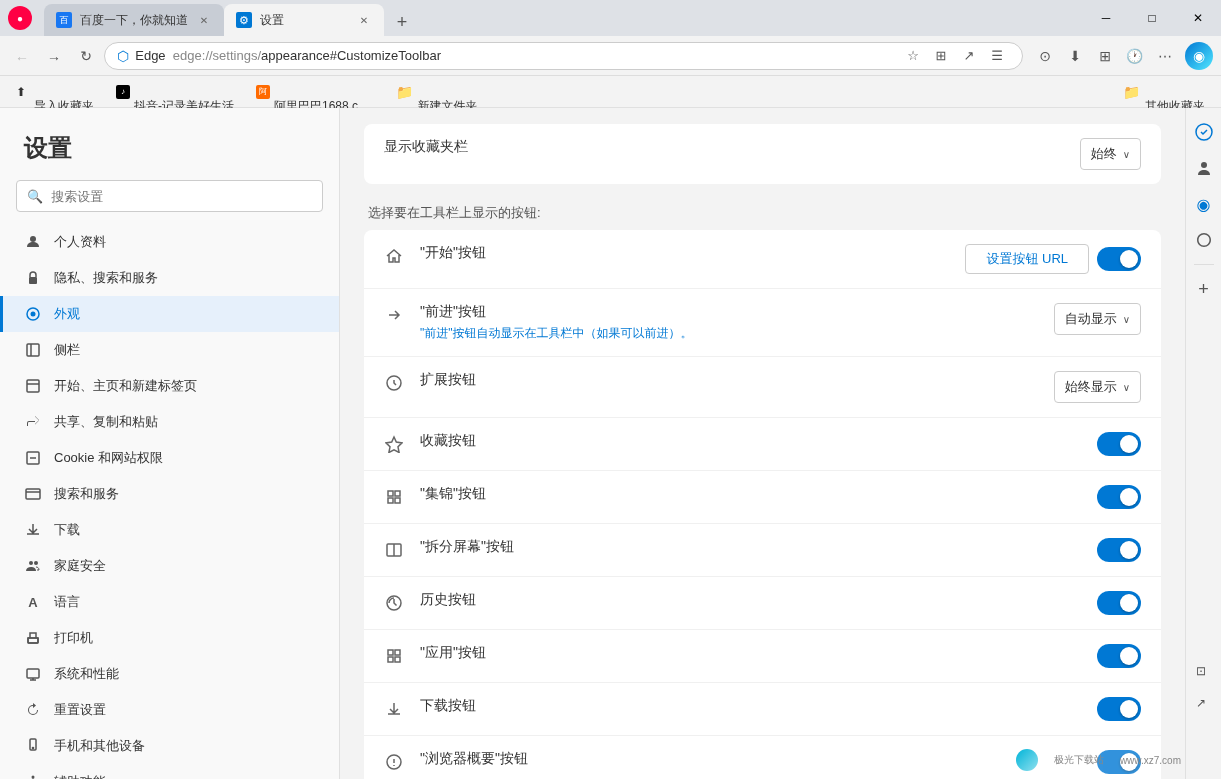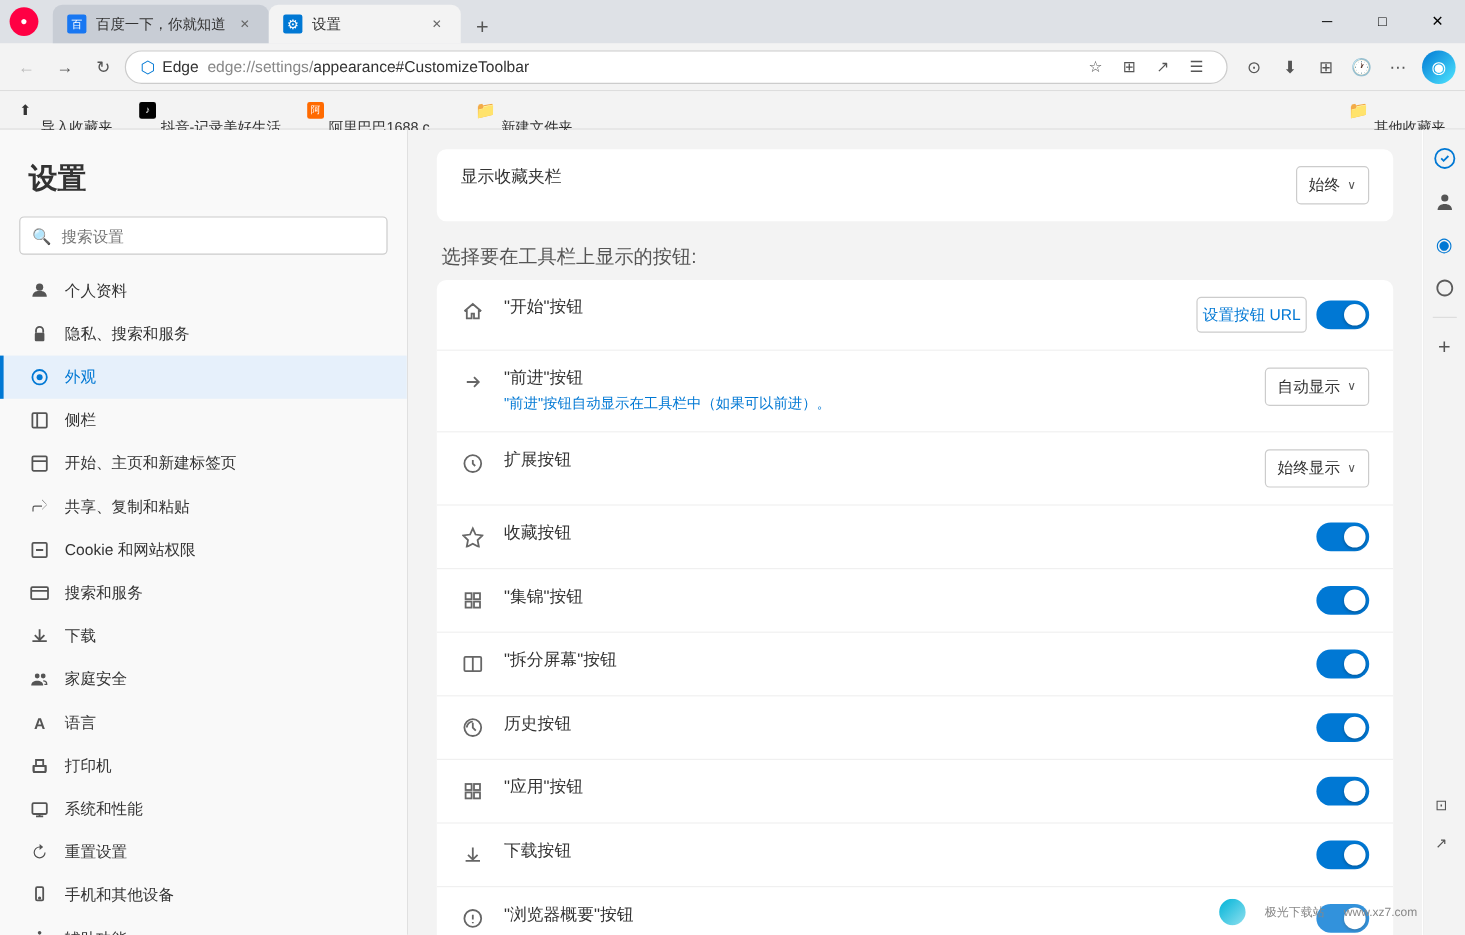--- a/index.html
+++ b/index.html
@@ -69,21 +69,21 @@
     
     .toggle { width: 44px; height: 24px; border-radius: 12px; background: #0078d4; position: relative; cursor: pointer; flex-shrink: 0; }
     .toggle::after { content: ''; position: absolute; width: 18px; height: 18px; background: white; border-radius: 50%; top: 3px; right: 3px; transition: right 0.2s; box-shadow: 0 1px 3px rgba(0,0,0,0.3); }
     .toggle-partial { background: #0078d4; opacity: 0.7; }
 
     
     .dropdown-btn { height: 30px; border: 1px solid #ccc; border-radius: 4px; background: white; display: flex; align-items: center; padding: 15px 10px; gap: 6px; cursor: pointer; font-size: 13px; color: #333; }
     .dropdown-arrow { font-size: 10px; color: #555; }
 
     
-    .url-btn { height: 30px; border: 1px solid #ccc; border-radius: 4px; background: white; display: flex; align-items: center; padding: 0 4px; cursor: pointer; font-size: 13px; color: #0078d4; white-space: nowrap; }
+    .url-btn { height: 30px; border: 1px solid #ccc; border-radius: 4px; background: white; display: flex; align-items: center; padding: 0 20px; cursor: pointer; font-size: 13px; color: #0078d4; white-space: nowrap; }
 
     
     ::-webkit-scrollbar { width: 6px; }
     ::-webkit-scrollbar-track { background: transparent; }
     ::-webkit-scrollbar-thumb { background: #ccc; border-radius: 3px; }
 
     
     .right-sidebar { width: 36px; background: #f3f3f3; border-left: 1px solid #e0e0e0; display: flex; flex-direction: column; align-items: center; padding: 8px 0; gap: 4px; position: relative; }
     .rs-icon { width: 32px; height: 32px; border-radius: 4px; display: flex; align-items: center; justify-content: center; cursor: pointer; color: #555; font-size: 16px; }
     .rs-divider { width: 20px; height: 1px; background: #ddd; margin: 4px 0; }
@@ -329,21 +329,21 @@
         </div>
         <div class="row-action">
           <button class="dropdown-btn">
             <span>始终</span>
             <span class="dropdown-arrow">∨</span>
           </button>
         </div>
       </div>
     </div>
 
-    <div style="padding: 12px 4px 8px; font-size: 16px; color: #555; font-weight: 500;">选择要在工具栏上显示的按钮:</div>
+    <div style="padding: 12px 4px 8px; font-size: 13px; color: #555; font-weight: 500;">选择要在工具栏上显示的按钮:</div>
 
     <div class="settings-block">
 
       <div class="setting-row">
         <div class="row-icon">
           <svg width="18" height="18" viewBox="0 0 18 18" fill="none" stroke="#666" stroke-width="1.5">
               <path d="M2 9L9 3l7 6M4 8v7h4v-4h2v4h4V8"></path>
             </svg>
         </div>
         <div class="row-content">

